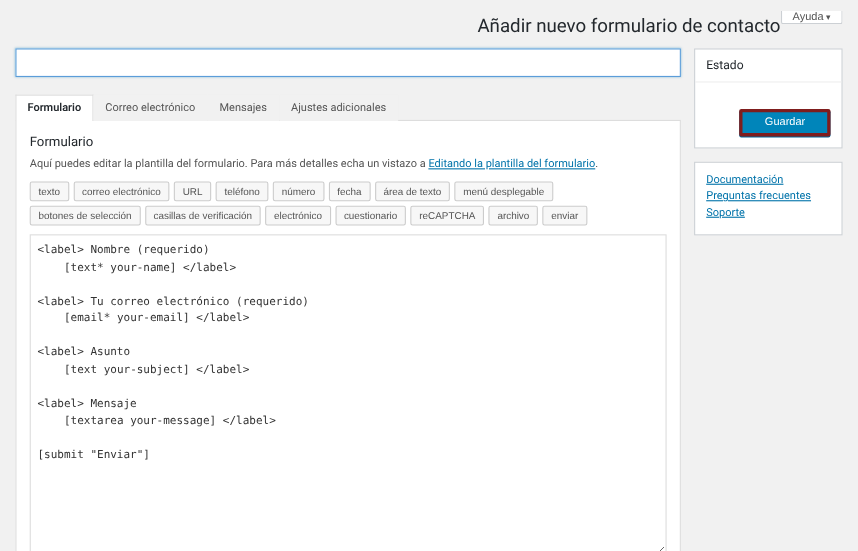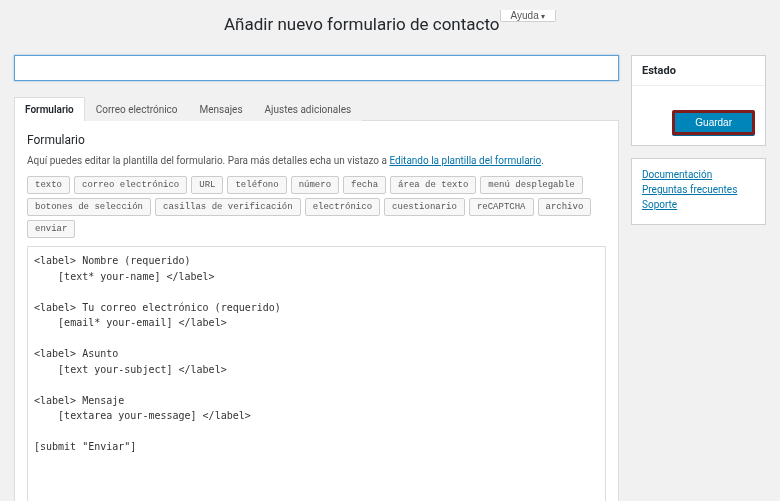--- a/index.html
+++ b/index.html
@@ -1,37 +1,37 @@
 <!DOCTYPE html>
 <html><head>
   <meta charset="utf-8">
   <style>
     * { box-sizing: border-box; margin: 0; padding: 0; }
     body { font-family: -apple-system, BlinkMacSystemFont, "Segoe UI", Roboto, sans-serif; background: #f1f1f1; font-size: 11px; color: #23282d; }
     .wrap { padding: 10px 14px; }
-    .header { display: flex; justify-content: center; align-items: flex-start; margin-bottom: 21px; }
+    .header { display: flex; justify-content: flex-end; align-items: flex-start; margin-bottom: 10px; }
     .page-title { font-size: 17px; font-weight: 400; color: #23282d; padding-top: 4px; }
     .help-btn { background: #fff; border: 1px solid #ccd0d4; border-top: none; padding: 0 10px; font-size: 10px; color: #555; cursor: pointer; border-radius: 0 0 2px 2px; }
     .help-btn::after { content: " ▾"; font-size: 8px; }
     .columns { display: flex; gap: 12px; }
     .col-main { flex: 1; min-width: 0; }
     .col-side { width: 135px; flex-shrink: 0; }
     .title-input { width: 100%; padding: 6px 8px; font-size: 12px; border: 1px solid #5b9dd9; background: #fff; margin-bottom: 16px; height: 26px; outline: none; box-shadow: 0 0 2px rgba(30,140,190,.5); }
     .tabs { display: flex; border-bottom: 1px solid #ddd; margin-bottom: 0; }
     .tab { padding: 6px 10px; font-size: 10px; color: #555; background: #f1f1f1; border: 1px solid transparent; border-bottom: none; cursor: pointer; margin-bottom: -1px; }
     .tab.active { background: #fff; border-color: #ddd; color: #23282d; font-weight: 600; }
     .panel { background: #fff; border: 1px solid #ddd; border-top: none; padding: 12px; }
     .panel-title { font-size: 12px; font-weight: 400; margin-bottom: 8px; }
     .panel-desc { font-size: 10px; color: #555; margin-bottom: 10px; }
     .panel-desc a { color: #0073aa; text-decoration: underline; }
     .tag-buttons { display: flex; flex-wrap: wrap; gap: 4px; margin-bottom: 8px; }
-    .tag-btn { padding: 3px 7px; font-size: 9px; background: #f7f7f7; border: 1px solid #ccc; border-radius: 2px; color: #555; cursor: pointer; font-family: Liberation Mono, monospace; }
+    .tag-btn { padding: 3px 7px; font-size: 9px; background: #f7f7f7; border: 1px solid #ccc; border-radius: 2px; color: #555; cursor: pointer; }
     .code-area { width: 100%; font-family: Menlo, Consolas, monospace; font-size: 10px; line-height: 1.55; padding: 6px; border: 1px solid #ddd; resize: vertical; min-height: 250px; color: #333; }
     .sidebox { background: #fff; border: 1px solid #ccd0d4; margin-bottom: 12px; }
-    .sidebox-title { padding: 8px 10px; font-size: 11px; font-weight: 700; border-bottom: 1px solid #eee; }
+    .sidebox-title { padding: 8px 10px; font-size: 11px; font-weight: 400; border-bottom: 1px solid #eee; }
     .sidebox-body { padding: 10px; }
     .sidebox .save-row { text-align: right; padding-top: 14px; }
     .sidelinks a { display: block; color: #0073aa; font-size: 10px; margin-bottom: 4px; }
     .btn-primary { background: #0085ba; border: 3px solid #7f1d1d; color: #fff; padding: 4px 20px; font-size: 10px; border-radius: 2px; cursor: pointer; box-shadow: 0 1px 0 #006799; }
   </style>
 </head>
 <body>
 
 <div class="wrap">
   <div class="header">

